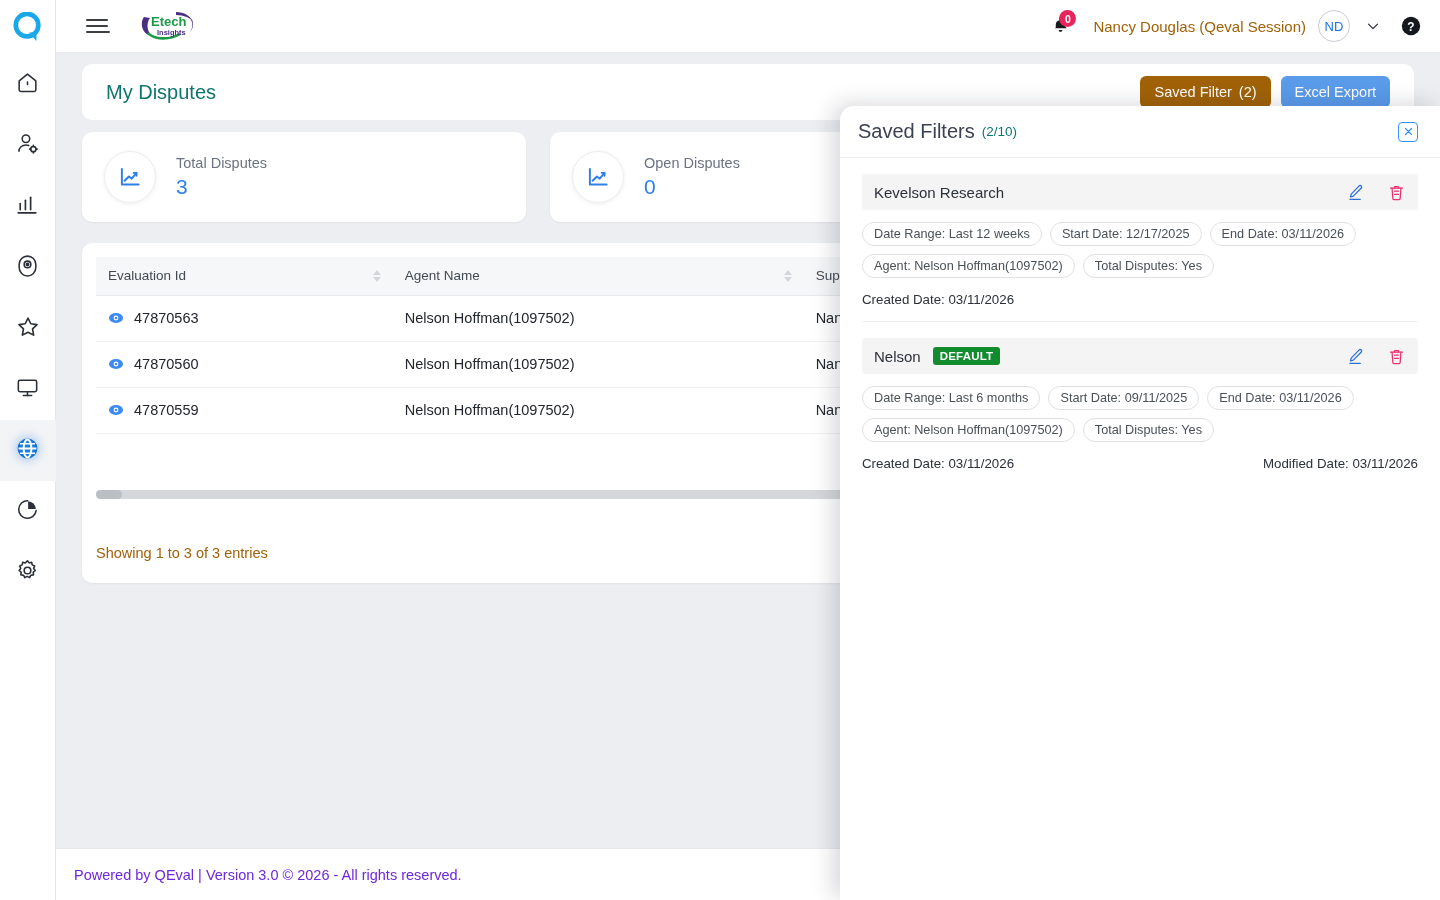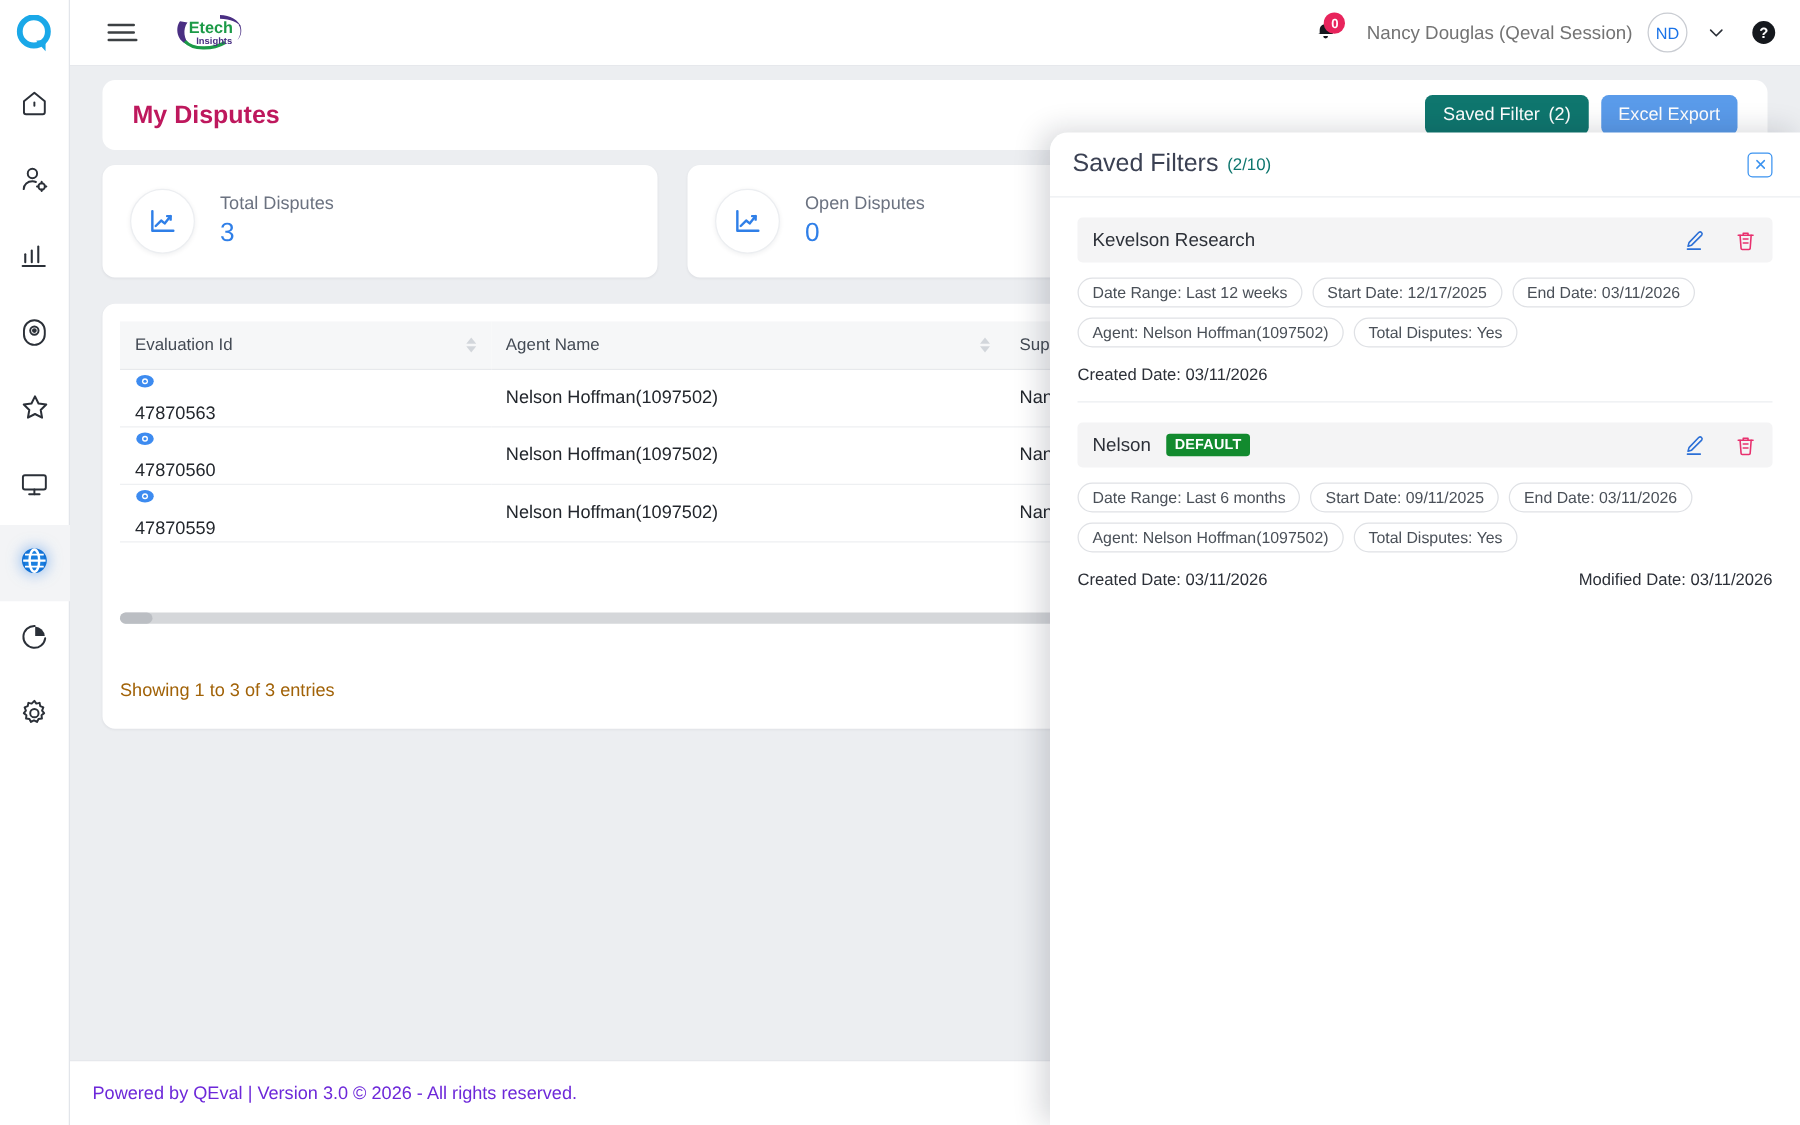--- a/index.html
+++ b/index.html
@@ -44,45 +44,45 @@
   .hamburger i:nth-child(2){ width:22px; }
   .brand { margin-left: 30px; display:flex; align-items:center; }
   .brand svg { display:block; }
   .top-right { margin-left:auto; display:flex; align-items:center; gap:0; padding-right: 18px; }
   .bell-wrap { position: relative; width: 34px; height: 34px; display:flex;align-items:center;justify-content:center; cursor:pointer; }
   .bell-badge {
     position:absolute; top:1px; right:1px; min-width:17px; height:17px; border-radius:9px;
     background:#e8245c; color:#fff; font-size:10.5px; font-weight:700;
     display:flex; align-items:center; justify-content:center; padding:0 4px;
   }
-  .username { font-size:15px; color:#737373; margin-left:16px; white-space:nowrap; }
+  .username { font-size:15px; color:#a16207; margin-left:16px; white-space:nowrap; }
   .avatar {
     width:32px; height:32px; border-radius:50%; border:1px solid #c9ccd2;
     display:flex; align-items:center; justify-content:center;
     font-size:13px; color:#1a73e8; margin-left:12px; background:#fff; cursor:pointer;
   }
   .chevron { margin-left:14px; cursor:pointer; display:flex; }
   .help { margin-left:18px; cursor:pointer; display:flex; }
 
   
   .content { position:absolute; left:56px; top:53px; width:1384px; height:795px; background:#eceef1; }
 
   .page-head {
     position:absolute; left:26px; top:11px; width:1332px; height:56px;
     background:#fff; border-radius:10px; display:flex; align-items:center;
     padding: 0 24px;
   }
-  .page-title { font-size:20px; color:#be185d; font-weight:700; }
+  .page-title { font-size:20px; color:#0f766e; font-weight:400; }
   .head-actions { margin-left:auto; display:flex; align-items:center; gap:10px; }
   .btn {
     height:32px; border-radius:6px; font-size:14.5px; display:flex; align-items:center;
     justify-content:center; cursor:pointer; padding:0 14px; white-space:nowrap; border:none;
     font-family:"Liberation Sans", sans-serif;
   }
-  .btn-primary { background:#0f766e; color:#fff; gap:7px; }
+  .btn-primary { background:#a16207; color:#fff; gap:7px; }
   .btn-secondary { background:#5a9bea; color:#fff; }
   .btn-outline { background:#fff; color:#3b83e8; border:1px solid #b9d2f2; gap:9px; }
   .btn-outline .circ {
     width:17px;height:17px;border-radius:50%;border:1px solid #7cadee;display:flex;
     align-items:center;justify-content:center;
   }
 
   
   .cards { position:absolute; left:26px; top:79px; width:1332px; height:90px; display:flex; gap:24px; }
   .card {
@@ -116,21 +116,21 @@
   .sorter .up, .sorter .dn {
     width:0;height:0;border-left:4.5px solid transparent;border-right:4.5px solid transparent;
   }
   .sorter .up { border-bottom:5px solid #b6bcc4; }
   .sorter .dn { border-top:5px solid #b6bcc4; }
   tbody td {
     height:46px; font-size:14.5px; color:#22262c; padding:0 12px;
     border-bottom:1px solid #eef0f2; white-space:nowrap;
   }
   tbody tr:last-child td { border-bottom:1px solid #eef0f2; }
-  .idcell { display:flex; align-items:flex-start; gap:10px;flex-direction:column; }
+  .idcell { display:flex; align-items:center; gap:10px; }
   .eye { width:16px;height:16px; display:flex; }
   .hscroll {
     position:absolute; left:14px; bottom:84px; width:1305px; height:9px;
     background:#d5d7da; border-radius:5px;
   }
   .hscroll i { position:absolute; left:0; top:0; width:26px; height:9px; background:#bbbec3; border-radius:5px; display:block; }
   .showing {
     position:absolute; left:14px; bottom:22px; font-size:14.5px; color:#a16207;
   }
 

